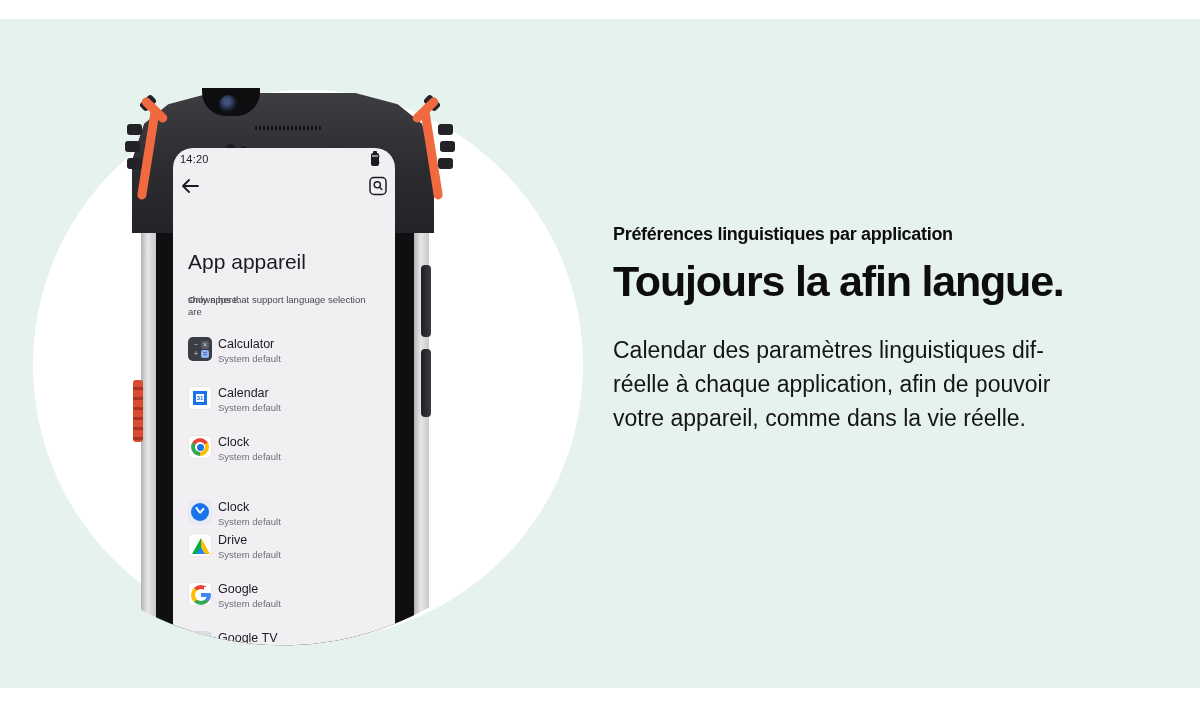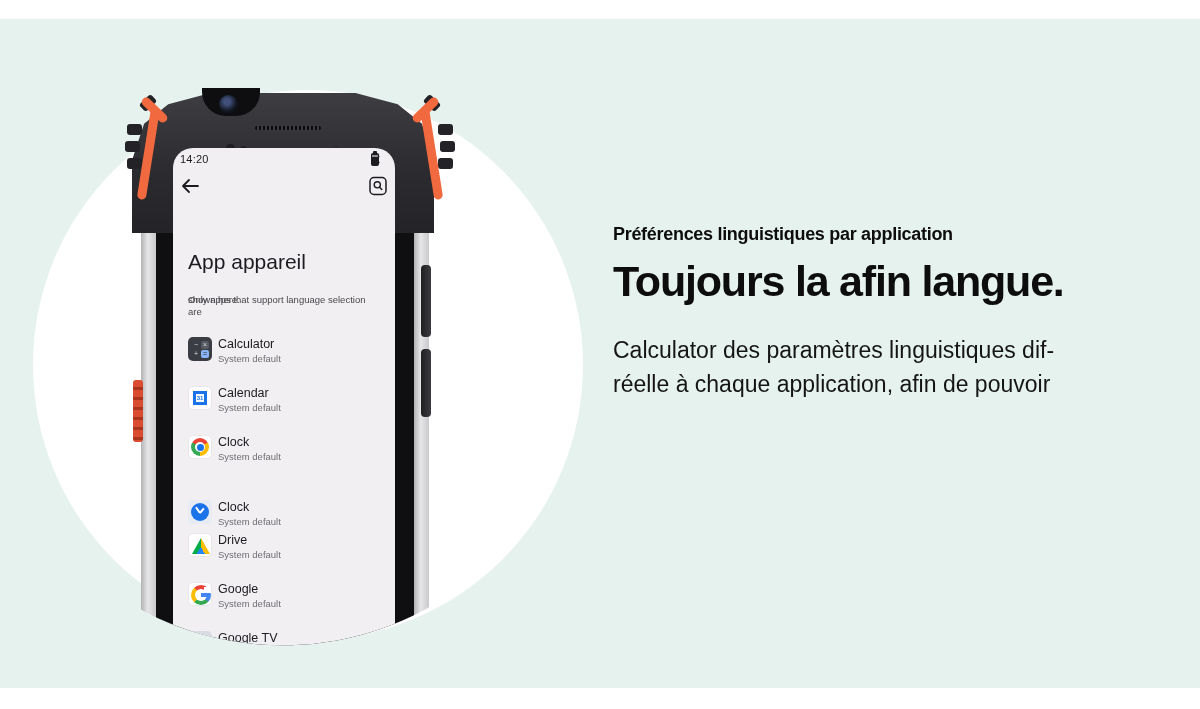--- a/index.html
+++ b/index.html
@@ -216,17 +216,18 @@
     </div>
 
     <div class="notch"></div>
     <div class="cam"></div>
   </div>
 
   <div class="hero">
     <div class="hero-eyebrow">Préférences linguistiques par application</div>
     <div class="hero-title">Toujours la afin langue.</div>
     <div class="hero-body">
-      <span>Calculator des paramètres linguistiques dif-</span>
+      <span>Calendar des paramètres linguistiques dif-</span>
       <span>réelle à chaque application, afin de pouvoir</span>
+      <span>votre appareil, comme dans la vie réelle.</span>
     </div>
   </div>
 </div>
 
 </body></html>

